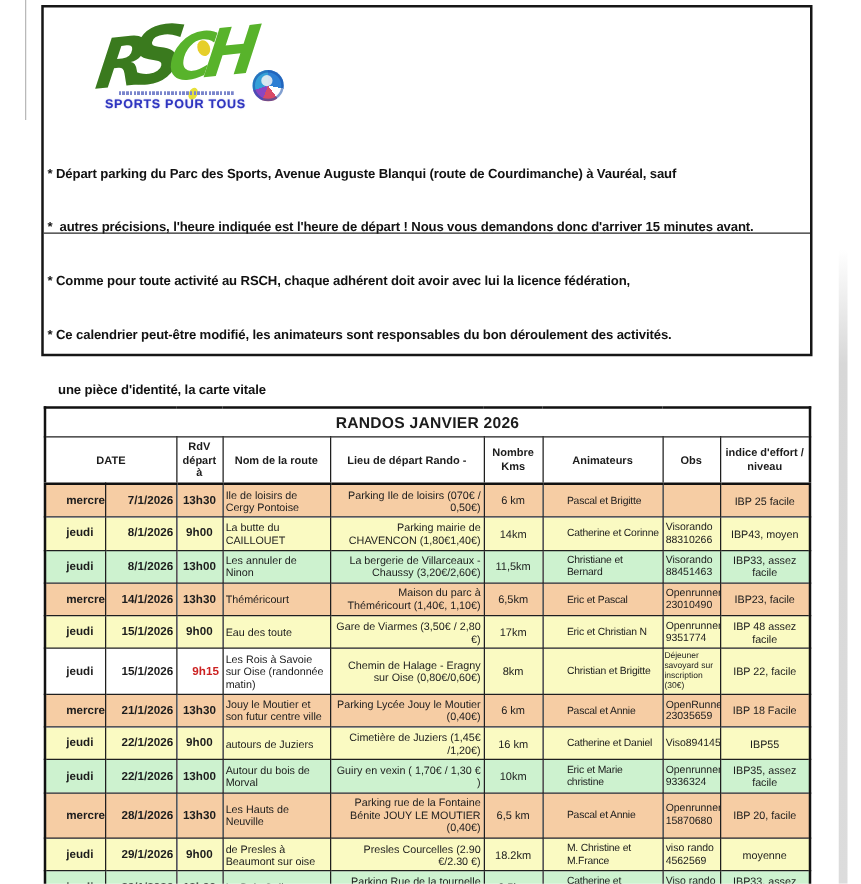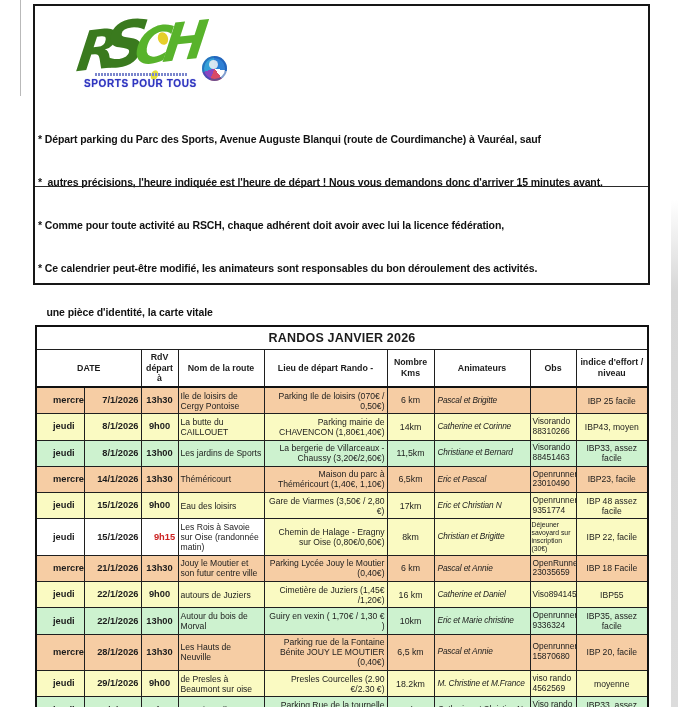--- a/index.html
+++ b/index.html
@@ -57,21 +57,21 @@
   }
   th.tbl-title{font-size:12.5px;font-weight:bold;height:20px;text-align:center;letter-spacing:0.2px;border-bottom:2px solid #111;}
   tr.hdr th{font-size:8.8px;font-weight:bold;height:34px;text-align:center;line-height:1.2;padding:1px;border-bottom:2px solid #111;background:#fff;}
   td{font-size:8.8px;line-height:1.18;padding:2.5px 2px;vertical-align:middle;}
   .col-day{text-align:left;font-weight:bold;font-size:9.3px;padding-left:16px;}
   .col-date{text-align:right;font-weight:bold;font-size:9.3px;}
   .col-time{text-align:center;font-weight:bold;font-size:9.3px;}
   .col-name{text-align:left;font-size:8.6px;}
   .col-place{text-align:right;font-size:8.6px;}
   .col-kms{text-align:center;}
-  .col-animators{text-align:left;font-size:8.3px;letter-spacing:-0.15px;padding-left:3px;font-style:italic;}
+  .col-animators{text-align:left;font-size:8.3px;letter-spacing:-0.15px;padding-left:19px;}
   .col-obs{text-align:left;font-size:8.4px;}
   .col-effort{text-align:center;font-size:8.6px;}
   tr.hl-peach td{background:var(--row-peach);}
   tr.hl-yellow td{background:var(--row-yellow);}
   tr.hl-green td{background:var(--row-green);}
   tr.hl-mixed td{background:var(--row-yellow);}
   tr.hl-mixed td:nth-child(-n+4){background:var(--row-white);}
   td.time-red{color:var(--time-alert-red);padding-left:12px;}
   td.obs-small{font-size:6.8px;line-height:1.15;padding:1px;}
 </style>
@@ -151,21 +151,21 @@
         <td class="col-place">Parking mairie de CHAVENCON (1,80€1,40€)</td>
         <td class="col-kms">14km</td>
         <td class="col-animators">Catherine et Corinne</td>
         <td class="col-obs">Visorando 88310266</td>
         <td class="col-effort">IBP43, moyen</td>
       </tr>
       <tr class="hl-green">
         <td class="col-day">jeudi</td>
         <td class="col-date">8/1/2026</td>
         <td class="col-time">13h00</td>
-        <td class="col-name">Les jardins de Sports</td>
+        <td class="col-name">Les annuler de Ninon</td>
         <td class="col-place">La bergerie de Villarceaux - Chaussy (3,20€/2,60€)</td>
         <td class="col-kms">11,5km</td>
         <td class="col-animators">Christiane et Bernard</td>
         <td class="col-obs">Visorando 88451463</td>
         <td class="col-effort">IBP33, assez facile</td>
       </tr>
       <tr class="hl-peach">
         <td class="col-day">mercredi</td>
         <td class="col-date">14/1/2026</td>
         <td class="col-time">13h30</td>
@@ -173,21 +173,21 @@
         <td class="col-place">Maison du parc à Théméricourt (1,40€, 1,10€)</td>
         <td class="col-kms">6,5km</td>
         <td class="col-animators">Eric et Pascal</td>
         <td class="col-obs">Openrunner 23010490</td>
         <td class="col-effort">IBP23, facile</td>
       </tr>
       <tr class="hl-yellow">
         <td class="col-day">jeudi</td>
         <td class="col-date">15/1/2026</td>
         <td class="col-time">9h00</td>
-        <td class="col-name">Eau des loisirs</td>
+        <td class="col-name">Eau des toute</td>
         <td class="col-place">Gare de Viarmes (3,50€ / 2,80 €)</td>
         <td class="col-kms">17km</td>
         <td class="col-animators">Eric et Christian N</td>
         <td class="col-obs">Openrunner 9351774</td>
         <td class="col-effort">IBP 48 assez facile</td>
       </tr>
       <tr class="hl-mixed">
         <td class="col-day">jeudi</td>
         <td class="col-date">15/1/2026</td>
         <td class="col-time time-red">9h15</td>

